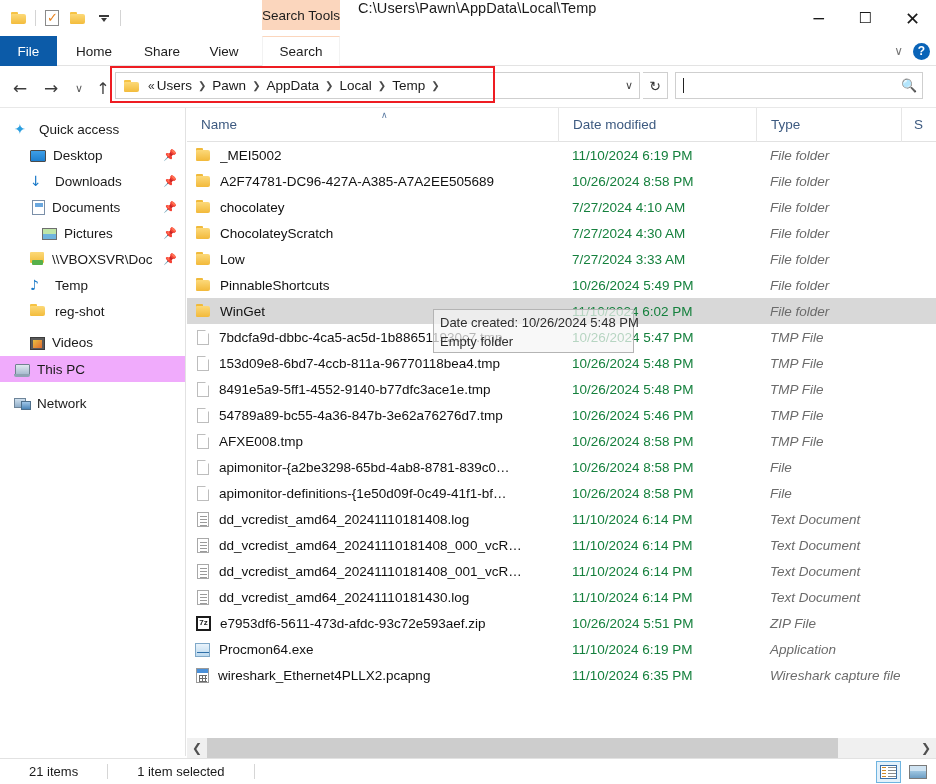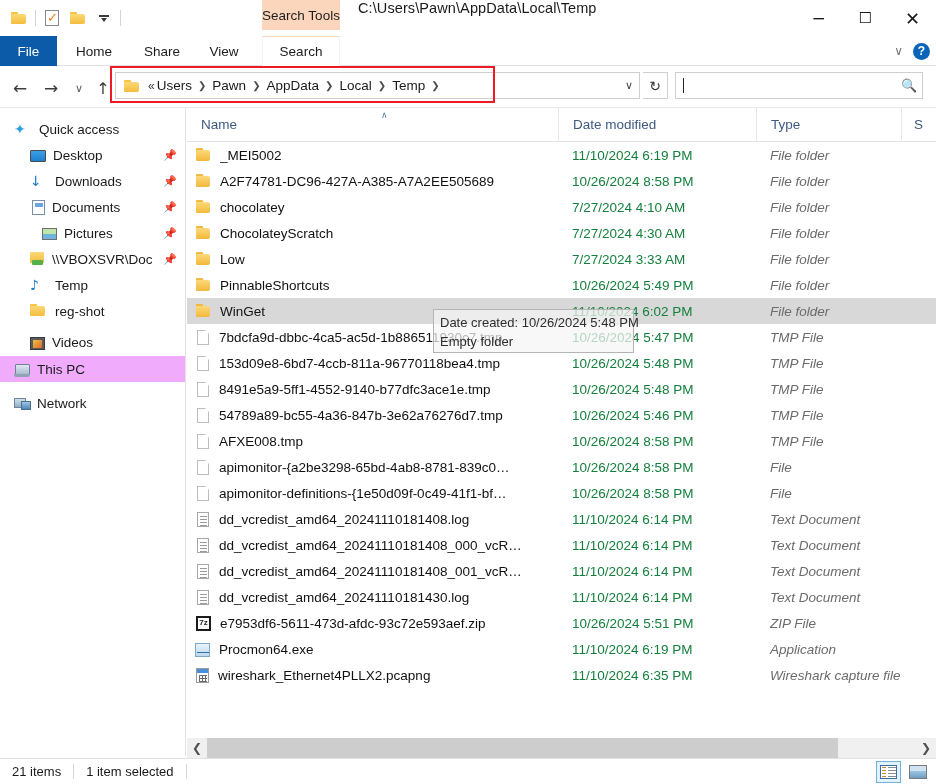--- a/index.html
+++ b/index.html
@@ -471,21 +471,21 @@
 
   
   .statusbar {
     position: absolute; left: 0; top: 758px;
     width: 936px; height: 26px;
     background: #ffffff;
     border-top: 1px solid #e2e2e2;
     display: flex; align-items: center;
   }
   .st-text {
-    font-size: 13px; color: #1a1a1a; padding: 0 12px;
+    font-size: 13px; color: #1a1a1a; padding: 0 29px;
     white-space: nowrap;
   }
   .st-sep { width: 1px; height: 15px; background: #d6d6d6; }
   .viewbtns {
     position: absolute; right: 6px; top: 2px;
     display: flex; gap: 4px; align-items: center;
   }
   .vbtn {
     width: 25px; height: 22px;
     display: flex; align-items: center; justify-content: center;

